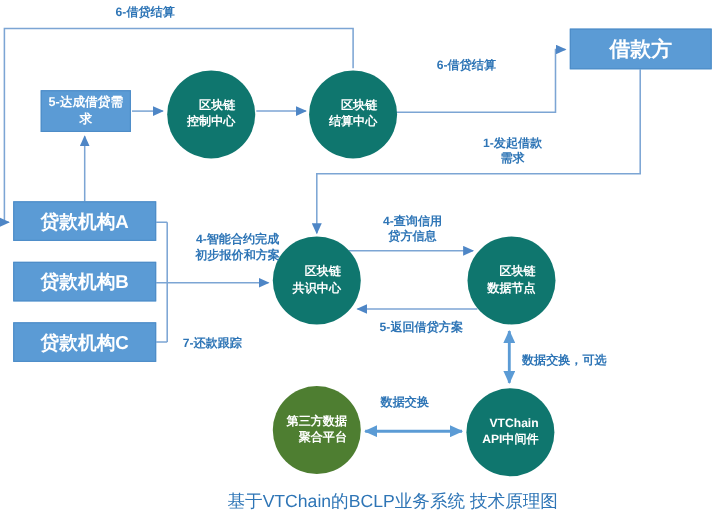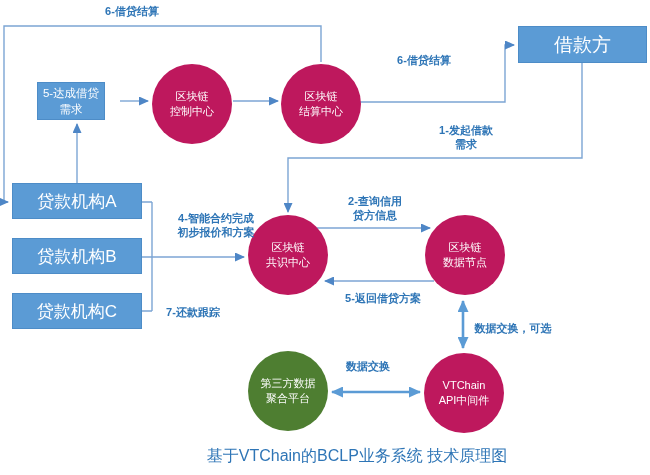--- a/index.html
+++ b/index.html
@@ -3,42 +3,42 @@
 <meta charset="utf-8">
 <style>
   html,body{margin:0;padding:0;background:#ffffff;}
   #canvas{
     position:relative;width:650px;height:475px;background:#ffffff;overflow:hidden;
     font-family:"Liberation Sans",sans-serif;
   }
   #wires{position:absolute;left:0;top:0;z-index:1;}
   .node{
     position:absolute;z-index:2;display:flex;align-items:center;justify-content:center;
-    text-align:center;color:#ffffff;font-weight:normal;white-space:pre-line;
+    text-align:center;color:#ffffff;font-weight:bold;white-space:pre-line;
   }
   .box{background:#5B9BD5;border:1px solid #4d8cc7;box-sizing:border-box;}
   .circle{border-radius:50%;width:80px;height:80px;font-size:11px;line-height:1.35;}
-  .orange{background:#be185d;}
+  .orange{background:#0f766e;text-align:right;}
   .green{background:#4E7E31;}
   .edge-label{
     position:absolute;z-index:3;transform:translate(-50%,-50%);
     color:#2E75B6;font-weight:bold;font-size:11px;line-height:1.25;
     text-align:center;white-space:pre-line;
   }
-  #box-need{left:37px;top:82px;width:68px;height:38px;font-size:11.5px;line-height:1.4;padding:1px 4px;}
+  #box-need{left:37px;top:82px;width:82px;height:38px;font-size:11.5px;line-height:1.4;padding:1px 4px;}
   #box-lenderA{left:12px;top:183px;width:130px;height:36px;font-size:17px;}
   #box-lenderB{left:12px;top:238px;width:130px;height:36px;font-size:17px;}
   #box-lenderC{left:12px;top:293px;width:130px;height:36px;font-size:17px;}
   #box-borrower{left:518px;top:26px;width:129px;height:37px;font-size:19px;}
   #c-control{left:152px;top:64px;}
   #c-settle{left:281px;top:64px;}
   #c-consensus{left:248px;top:215px;}
   #c-datanode{left:425px;top:215px;}
   #c-api{left:424px;top:353px;}
-  #c-thirdparty{left:248px;top:351px;}
+  #c-thirdparty{left:248px;top:351px;text-align:right;}
   #l-settle-loop{left:132px;top:12px;}
   #l-settle-borrower{left:424px;top:61px;}
   #l-borrow-request{left:466px;top:138px;}
   #l-query-credit{left:375px;top:209px;}
   #l-return-plan{left:383px;top:299px;}
   #l-smart-contract{left:200px;top:226px;margin-left:16px;}
   #l-repayment{left:193px;top:281px;margin-top:32px;}
   #l-exchange-optional{left:513px;top:329px;}
   #l-exchange{left:368px;top:367px;}
   #diagram-title{
@@ -102,21 +102,21 @@
 数据节点</div>
   <div class="node circle orange" id="c-api">VTChain
 API中间件</div>
   <div class="node circle green" id="c-thirdparty">第三方数据
 聚合平台</div>
 
   <div class="edge-label" id="l-settle-loop">6-借贷结算</div>
   <div class="edge-label" id="l-settle-borrower">6-借贷结算</div>
   <div class="edge-label" id="l-borrow-request">1-发起借款
 需求</div>
-  <div class="edge-label" id="l-query-credit">2-查询信用
+  <div class="edge-label" id="l-query-credit">4-查询信用
 贷方信息</div>
   <div class="edge-label" id="l-return-plan">5-返回借贷方案</div>
   <div class="edge-label" id="l-smart-contract">4-智能合约完成
 初步报价和方案</div>
   <div class="edge-label" id="l-repayment">7-还款跟踪</div>
   <div class="edge-label" id="l-exchange-optional">数据交换，可选</div>
   <div class="edge-label" id="l-exchange">数据交换</div>
 
   <div id="diagram-title">基于VTChain的BCLP业务系统 技术原理图</div>
 </div>

